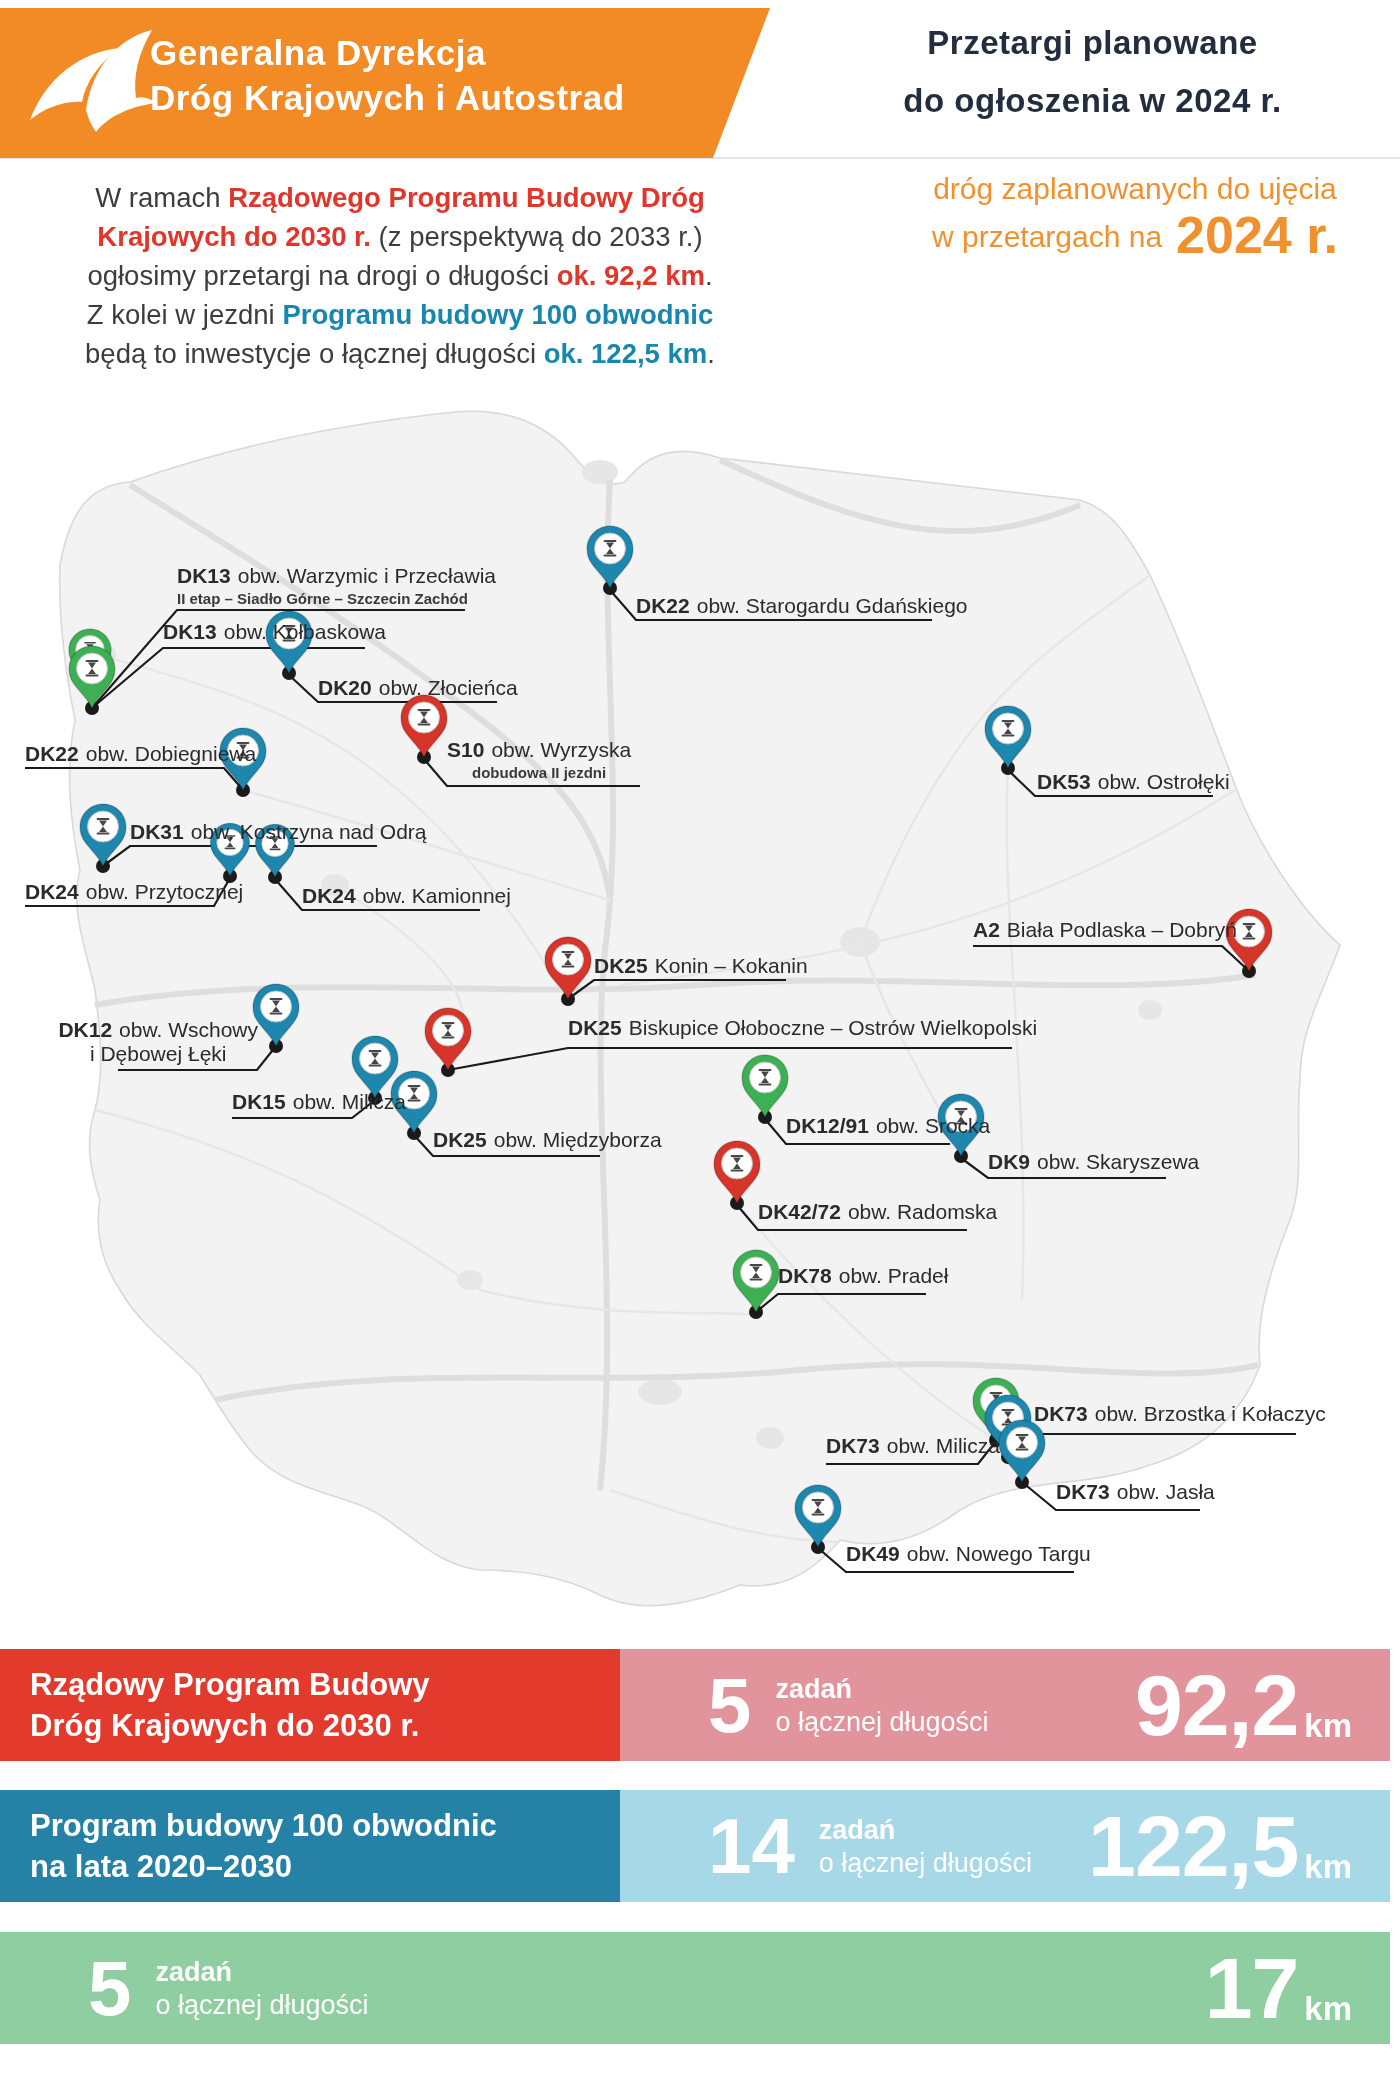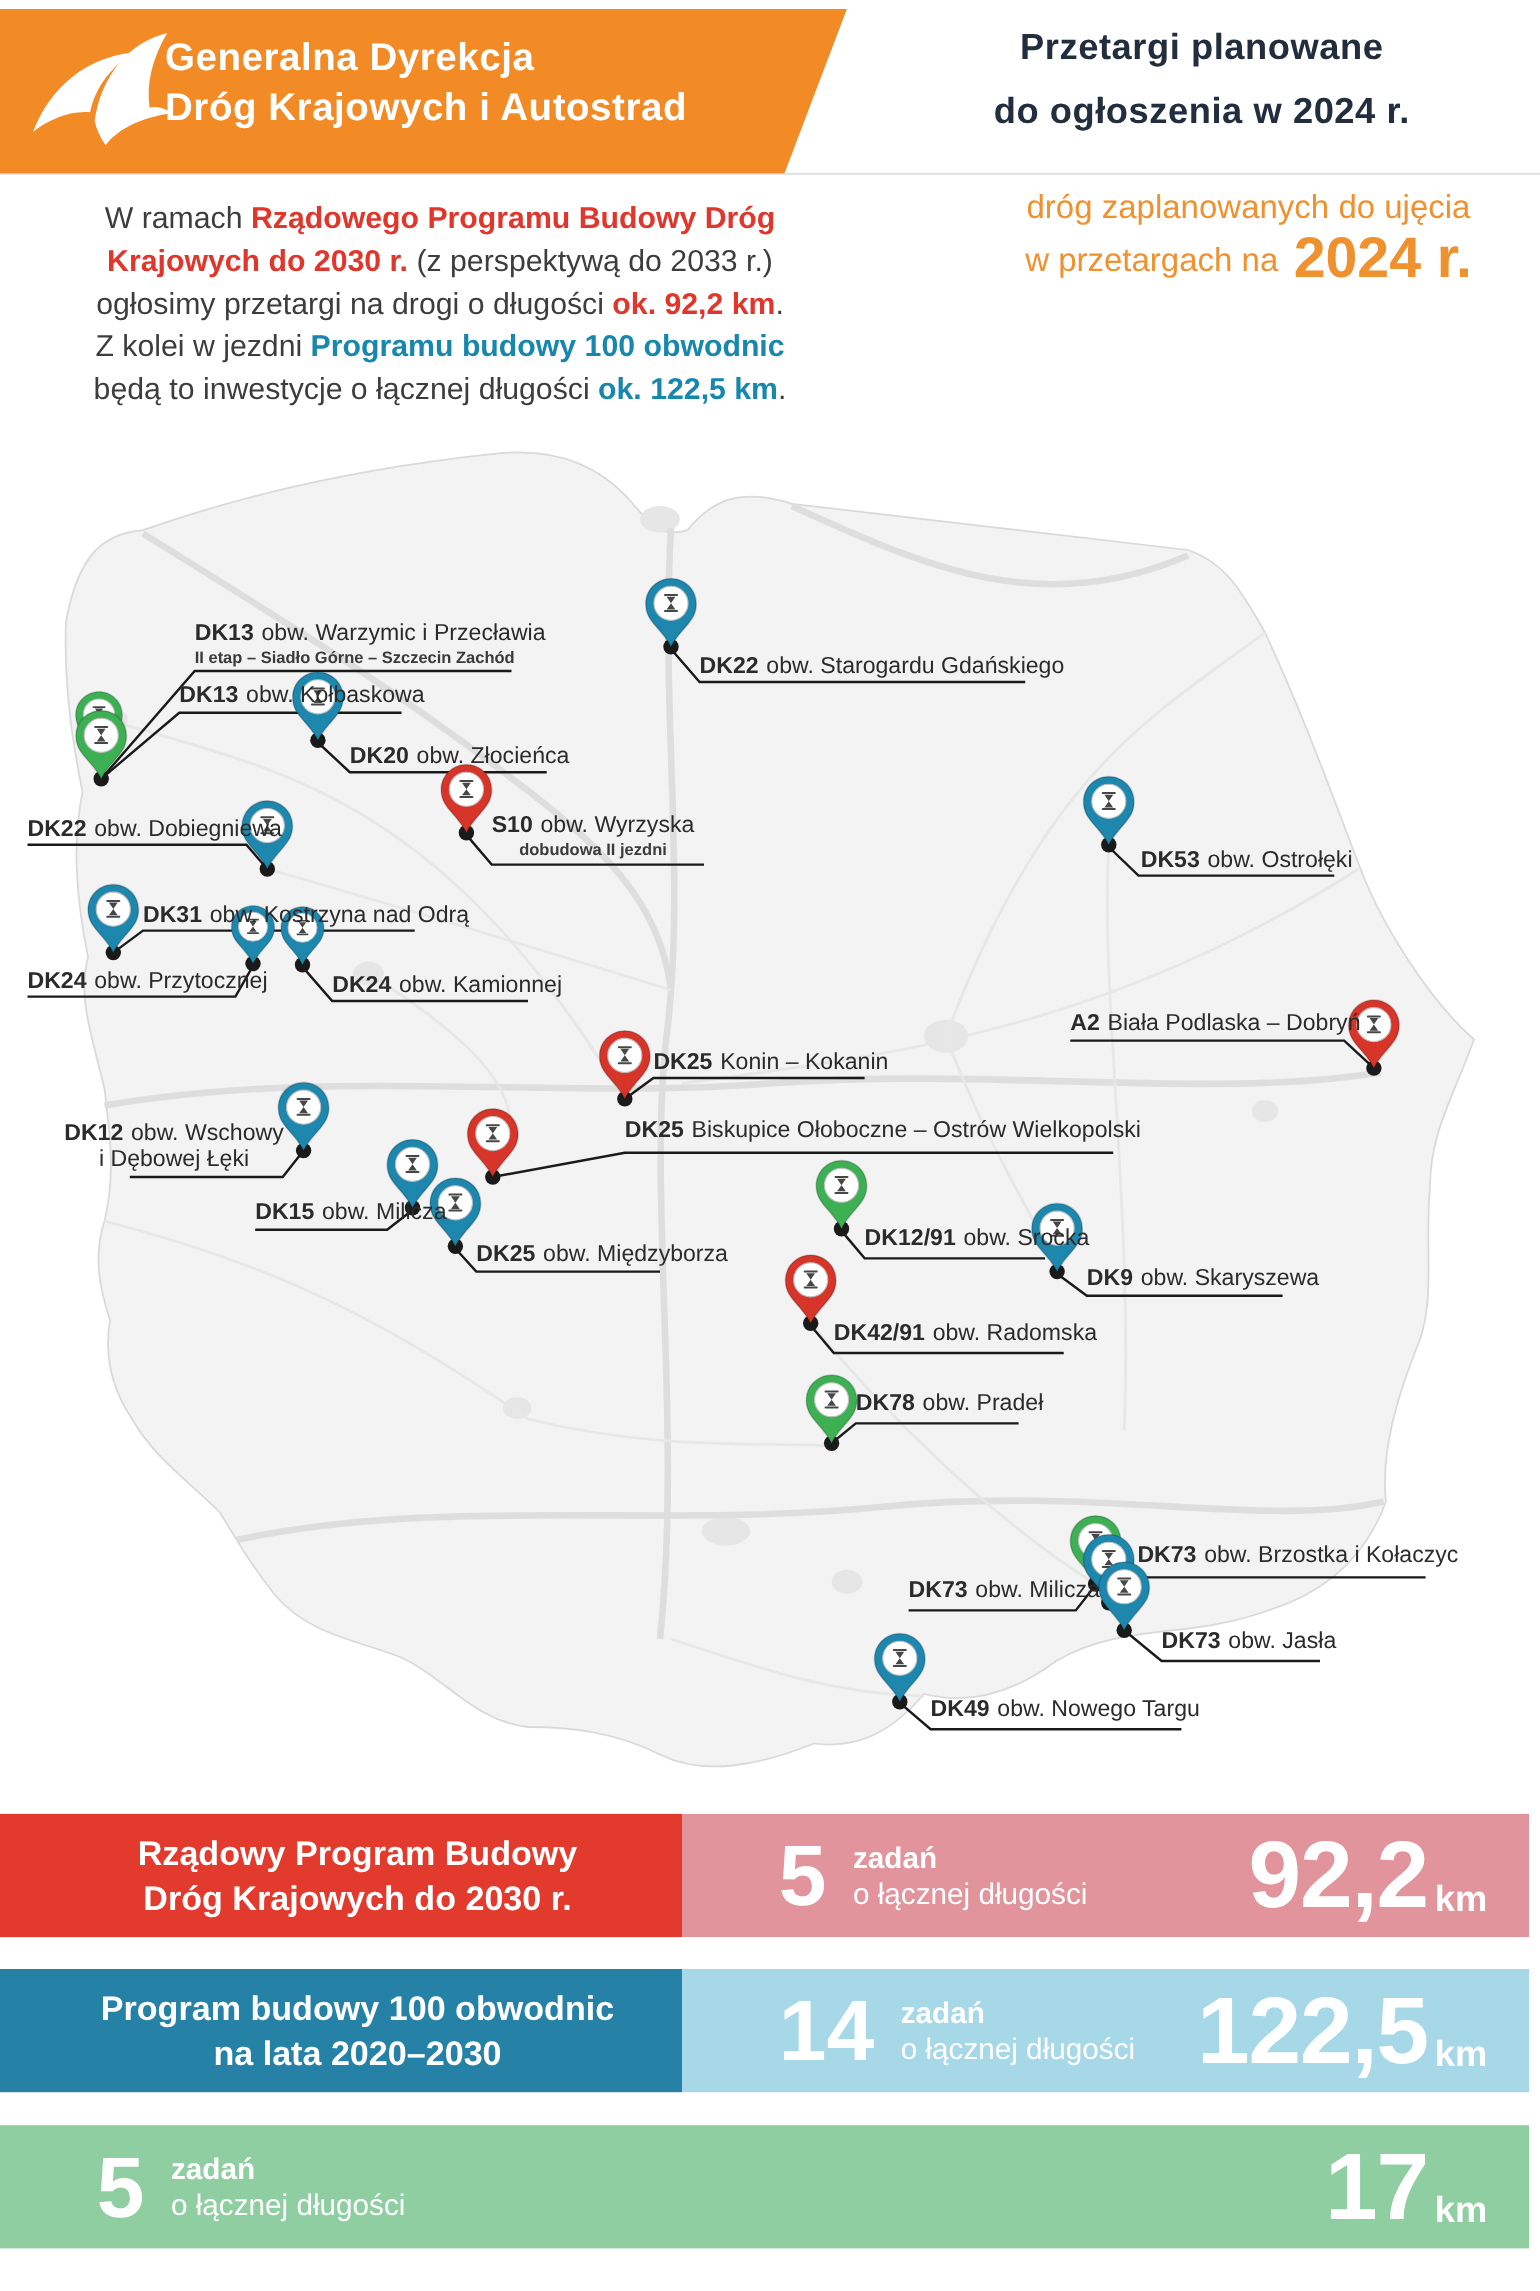--- a/index.html
+++ b/index.html
@@ -33,21 +33,21 @@
   .map-svg{position:absolute;left:0;top:0;}
   .mlabel{position:absolute;font-size:21px;color:#2b2b2b;white-space:nowrap;z-index:5;font-weight:500;}
   .mlabel .road{font-weight:800;margin-right:7px;}
   .msub{font-size:15px;font-weight:600;color:#3a3a3a;margin-top:2px;}
   .mlabel-right{text-align:center;transform:translateX(-100%);}
   .pinc-blue{color:#1D87AE;} .pinc-red{color:#D8352A;} .pinc-green{color:#3DB054;}
 
   
   .bar{position:absolute;left:0;width:1390px;height:112px;display:flex;}
   .bar-left{width:620px;box-sizing:border-box;padding-left:30px;display:flex;flex-direction:column;
-            justify-content:center;gap:7px;color:#fff;font-weight:800;font-size:31px;line-height:34px;text-align:center;}
+            justify-content:center;gap:7px;color:#fff;font-weight:800;font-size:31px;line-height:34px;}
   .bar-right{flex:1;display:flex;align-items:center;box-sizing:border-box;padding:0 38px 0 88px;color:#fff;}
   .count{font-size:78px;font-weight:800;line-height:78px;}
   .lbls{margin-left:24px;display:flex;flex-direction:column;gap:3px;font-size:27px;line-height:30px;}
   .lbls .b{font-weight:800;}
   .valgrp{margin-left:auto;display:flex;align-items:flex-end;gap:6px;}
   .val{font-size:86px;font-weight:800;line-height:74px;letter-spacing:-1px;}
   .unit{font-size:33px;font-weight:800;line-height:33px;}
   .bg-red-d{background:#E23B2E;} .bg-red-l{background:#E2949C;}
   .bg-blue-d{background:#2581A5;} .bg-blue-l{background:#A6D8E8;}
   .bg-green-d{background:#41B35C;} .bg-green-l{background:#8FCEA0;}
@@ -266,21 +266,21 @@
   <div class="mlabel" style="left:433px;top:1128px">
     <span class="road">DK25</span><span>obw. Międzyborza</span>
   </div>
   <div class="mlabel" style="left:786px;top:1114px">
     <span class="road">DK12/91</span><span>obw. Srocka</span>
   </div>
   <div class="mlabel" style="left:988px;top:1150px">
     <span class="road">DK9</span><span>obw. Skaryszewa</span>
   </div>
   <div class="mlabel" style="left:758px;top:1200px">
-    <span class="road">DK42/91</span><span>obw. Radomska</span>
+    <span class="road">DK42/72</span><span>obw. Radomska</span>
   </div>
   <div class="mlabel" style="left:778px;top:1264px">
     <span class="road">DK78</span><span>obw. Pradeł</span>
   </div>
   <div class="mlabel" style="left:826px;top:1434px">
     <span class="road">DK73</span><span>obw. Milicza</span>
   </div>
   <div class="mlabel" style="left:1034px;top:1402px">
     <span class="road">DK73</span><span>obw. Brzostka i Kołaczyc</span>
   </div>

